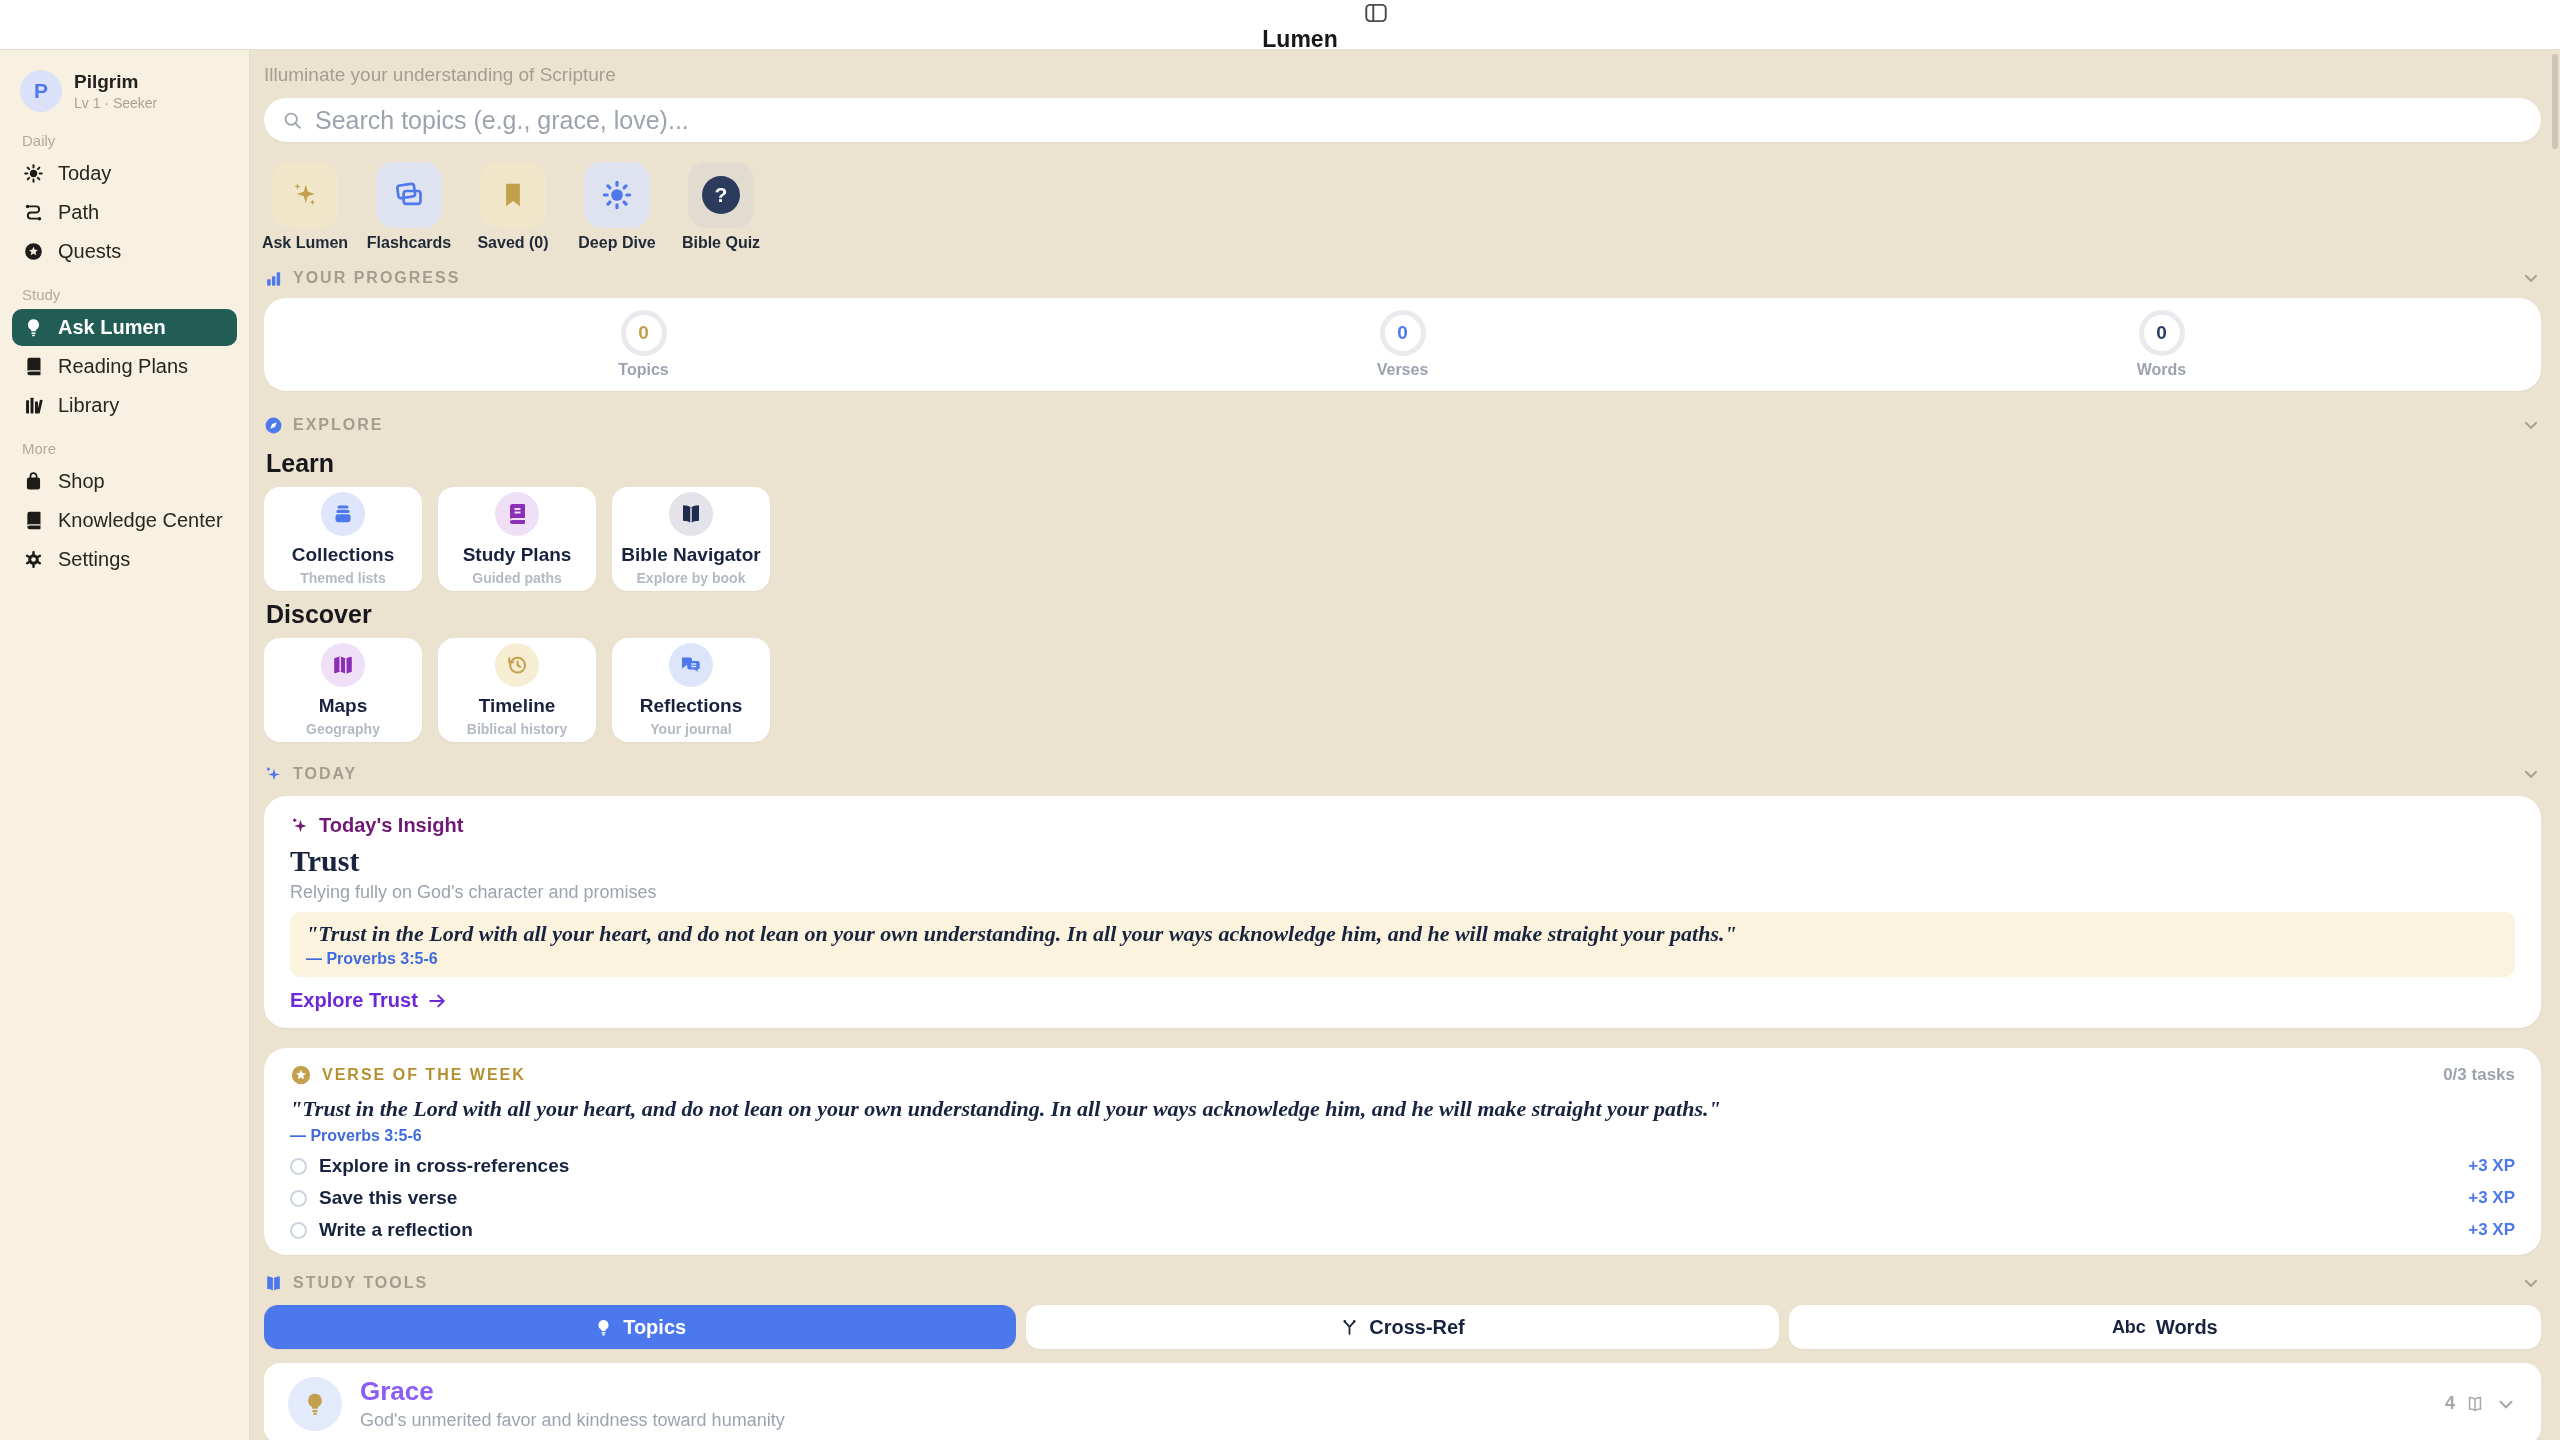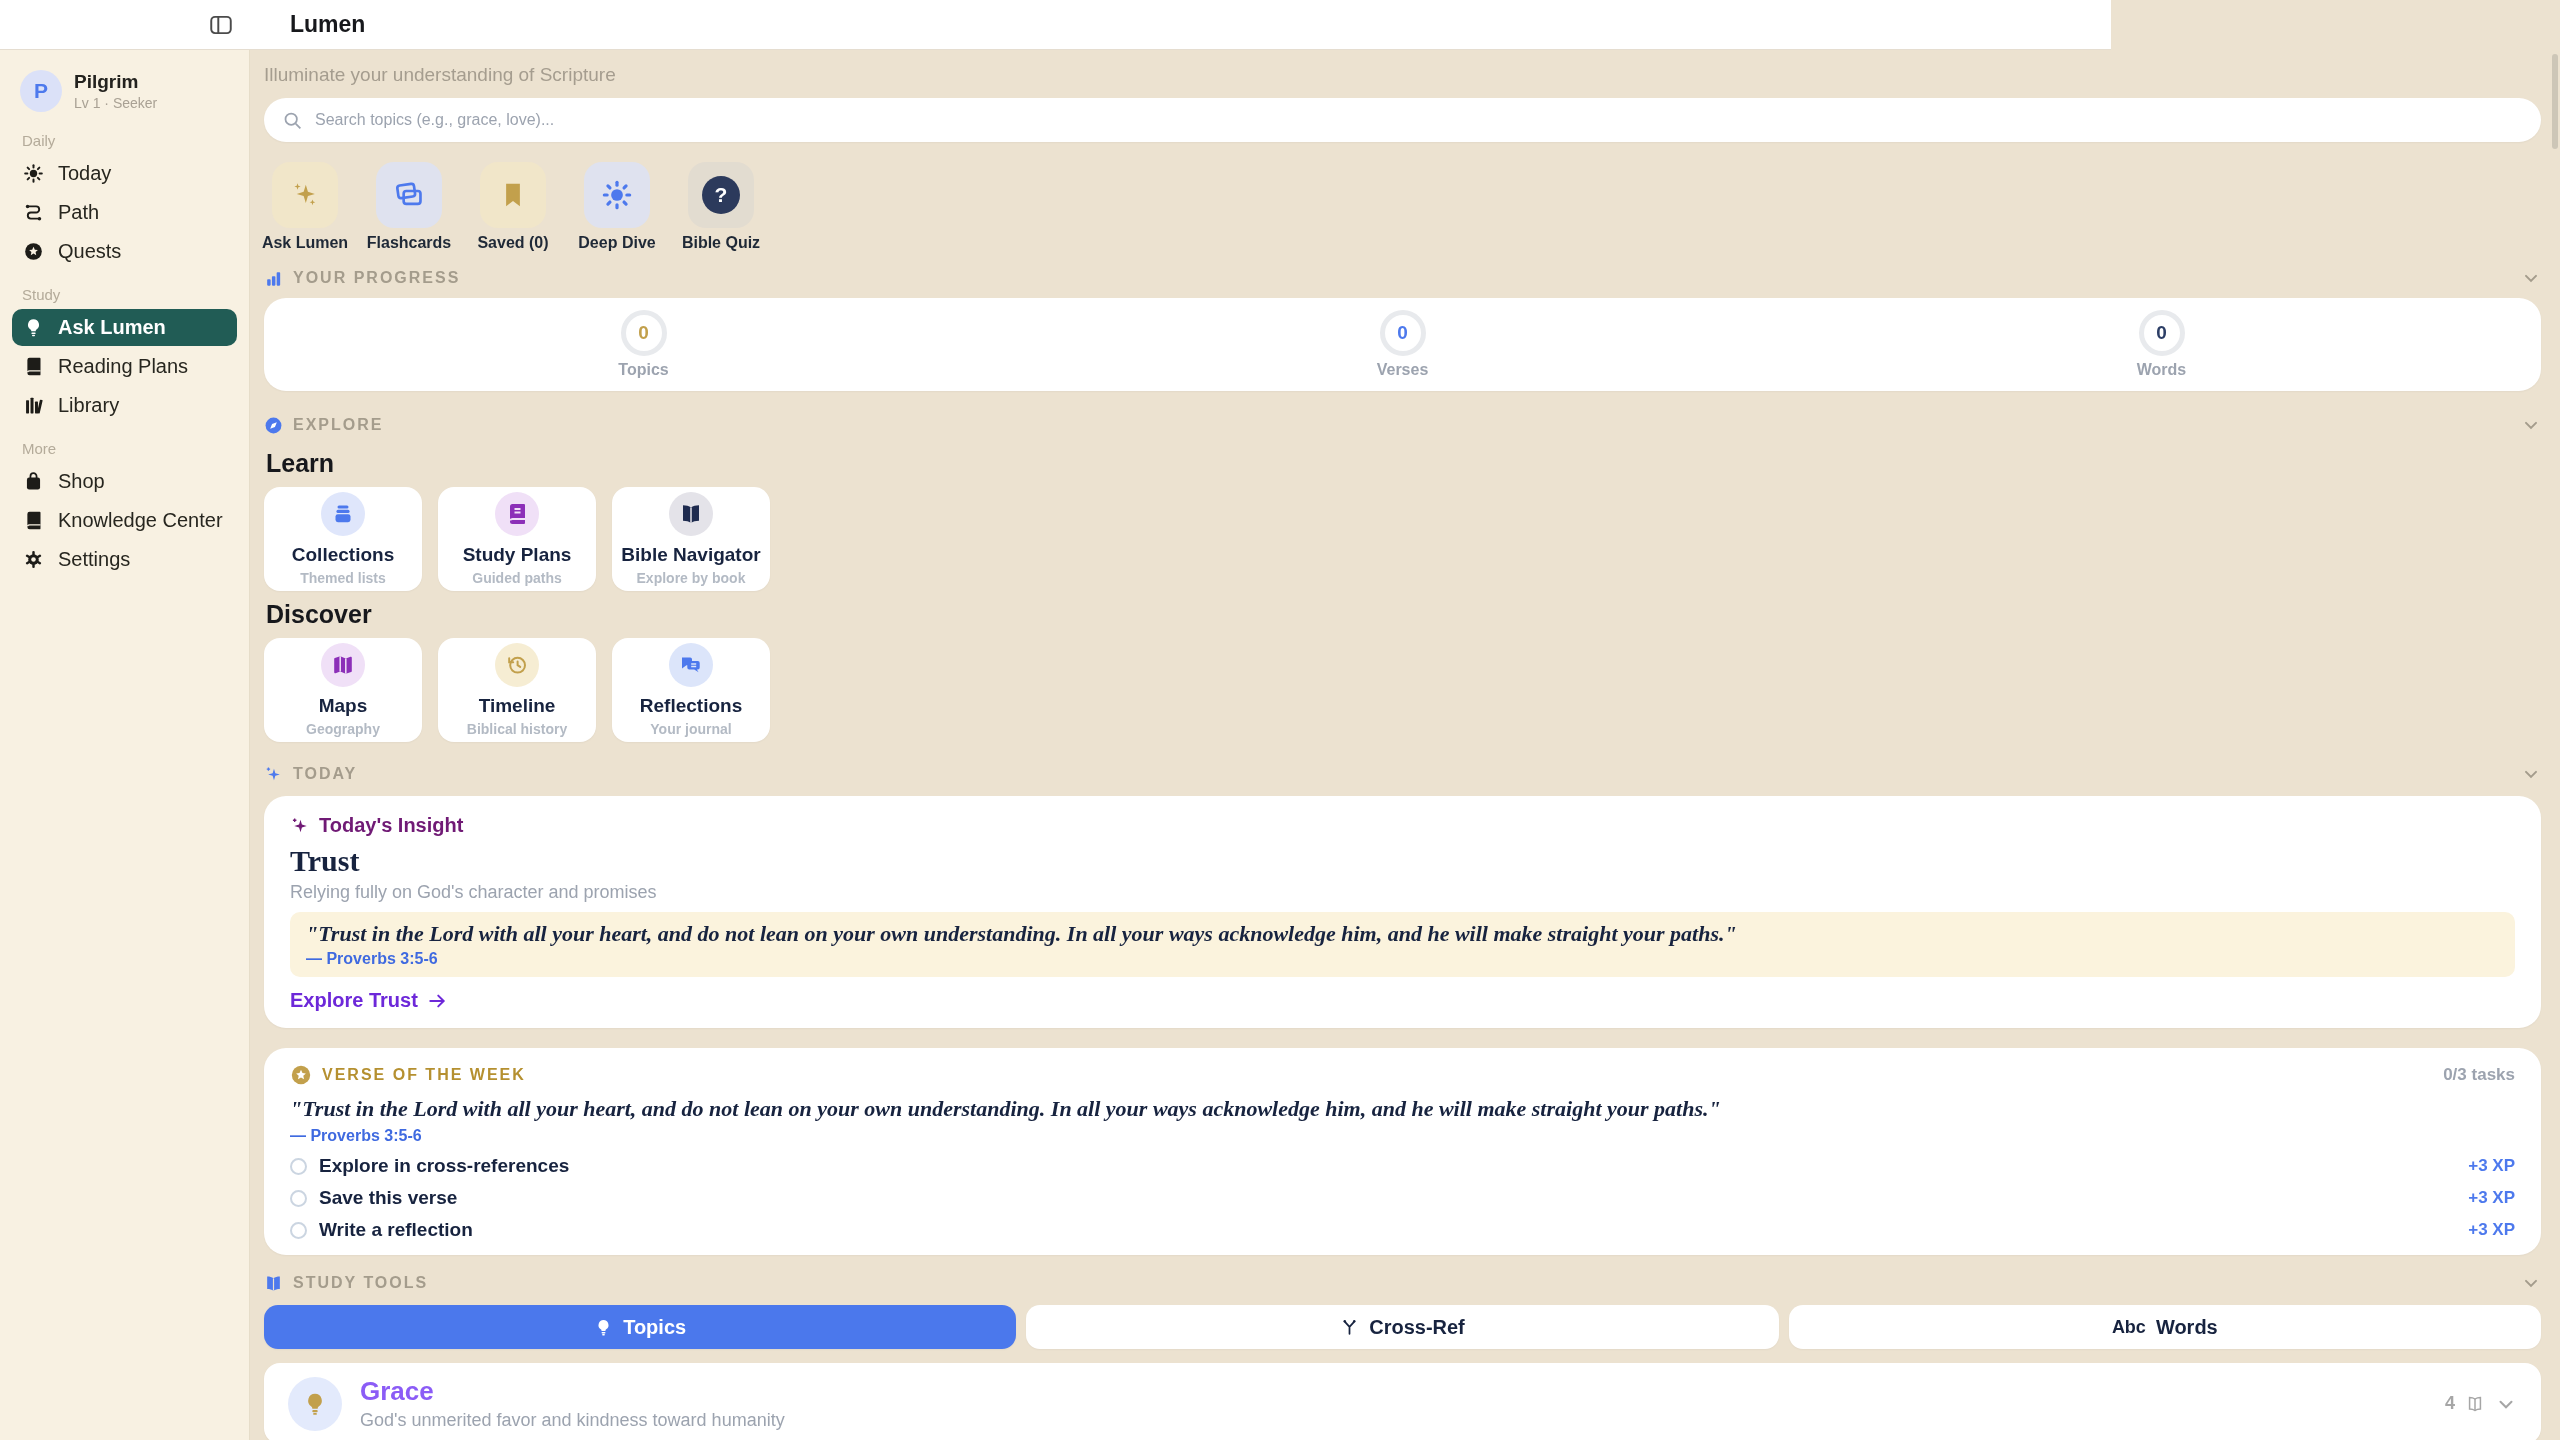--- a/index.html
+++ b/index.html
@@ -6,23 +6,23 @@
   html,body { width:2560px; height:1440px; overflow:hidden; }
   body {
     font-family:"Liberation Sans", sans-serif;
     background:#ece2d0;
     color:#1c2b4a;
   }
   svg { display:block; }
 
   
   .titlebar {
-    position:fixed; top:0; left:0; width:2111px; height:50px;
+    position:fixed; top:0; left:0; width:2560px; height:50px;
     background:#ffffff; border-bottom:1px solid #e5ddd0;
-    display:flex; align-items:center; z-index:20;
+    display:flex; align-items:center; z-index:20;flex-direction:column;
   }
   .titlebar-left { width:250px; display:flex; justify-content:flex-end; padding-right:16px; }
   .panel-toggle { color:#4b4b4b; cursor:pointer; }
   .app-title { margin-left:40px; font-size:23px; font-weight:bold; color:#17181c; }
 
   
   .sidebar {
     position:fixed; top:50px; left:0; bottom:0; width:250px;
     background:#f8f1e2; border-right:1px solid #e6ddc9;
     padding:16px 12px; z-index:10;
@@ -48,21 +48,21 @@
   
   .main { margin-left:250px; padding:50px 19px 0 14px; }
   .main-subtitle { margin-top:14px; font-size:19px; line-height:22px; color:#a59d8f; }
   .search-bar {
     margin-top:12px; height:44px; background:#ffffff; border-radius:22px;
     display:flex; align-items:center; padding:0 18px; gap:12px;
     box-shadow:0 1px 2px rgba(0,0,0,0.04);
   }
   .search-bar svg { color:#9ca3af; }
   .search-bar input {
-    flex:1; border:none; outline:none; font-size:16px; color:#000000;
+    flex:1; border:none; outline:none; font-size:25px; color:#000000;
     font-family:"Liberation Sans", sans-serif; background:transparent;
   }
   .search-bar input::placeholder { color:#9ca3af; }
 
   .quick-actions { display:flex; gap:22px; margin-top:20px; }
   .qa { display:flex; flex-direction:column; align-items:center; gap:6px; width:82px; cursor:pointer; }
   .qa-tile { width:66px; height:66px; border-radius:18px; display:flex; align-items:center; justify-content:center; }
   .qa-label { font-size:16px; font-weight:bold; color:#1f2937; white-space:nowrap; }
   .tile-cream { background:#f1e6c9; color:#c2a04c; }
   .tile-lav { background:#dfe2ef; color:#4d79ed; }

